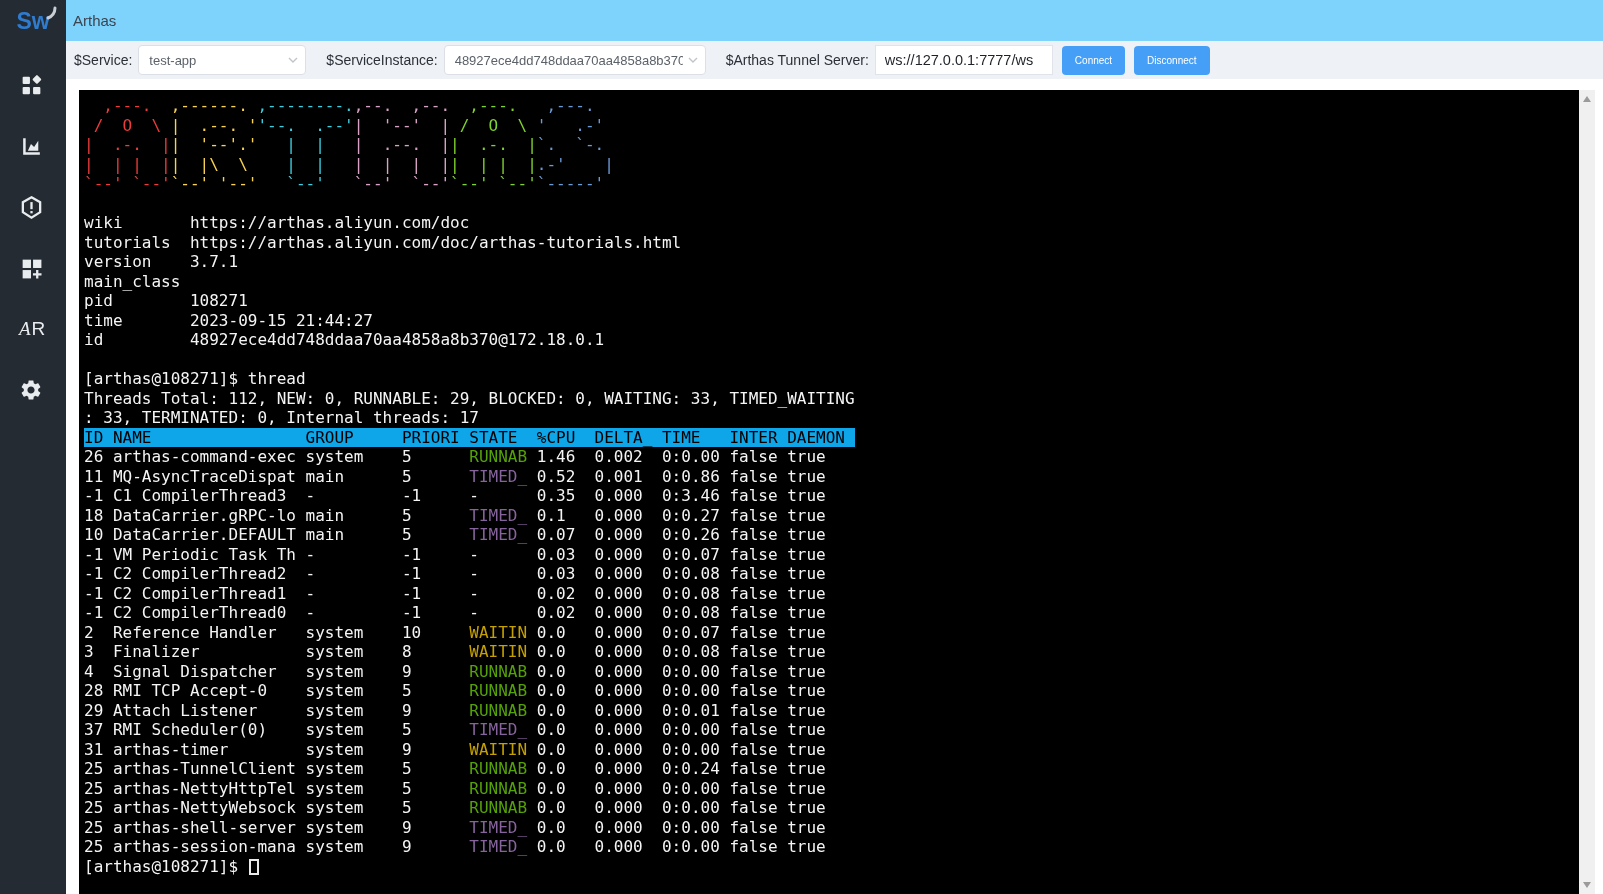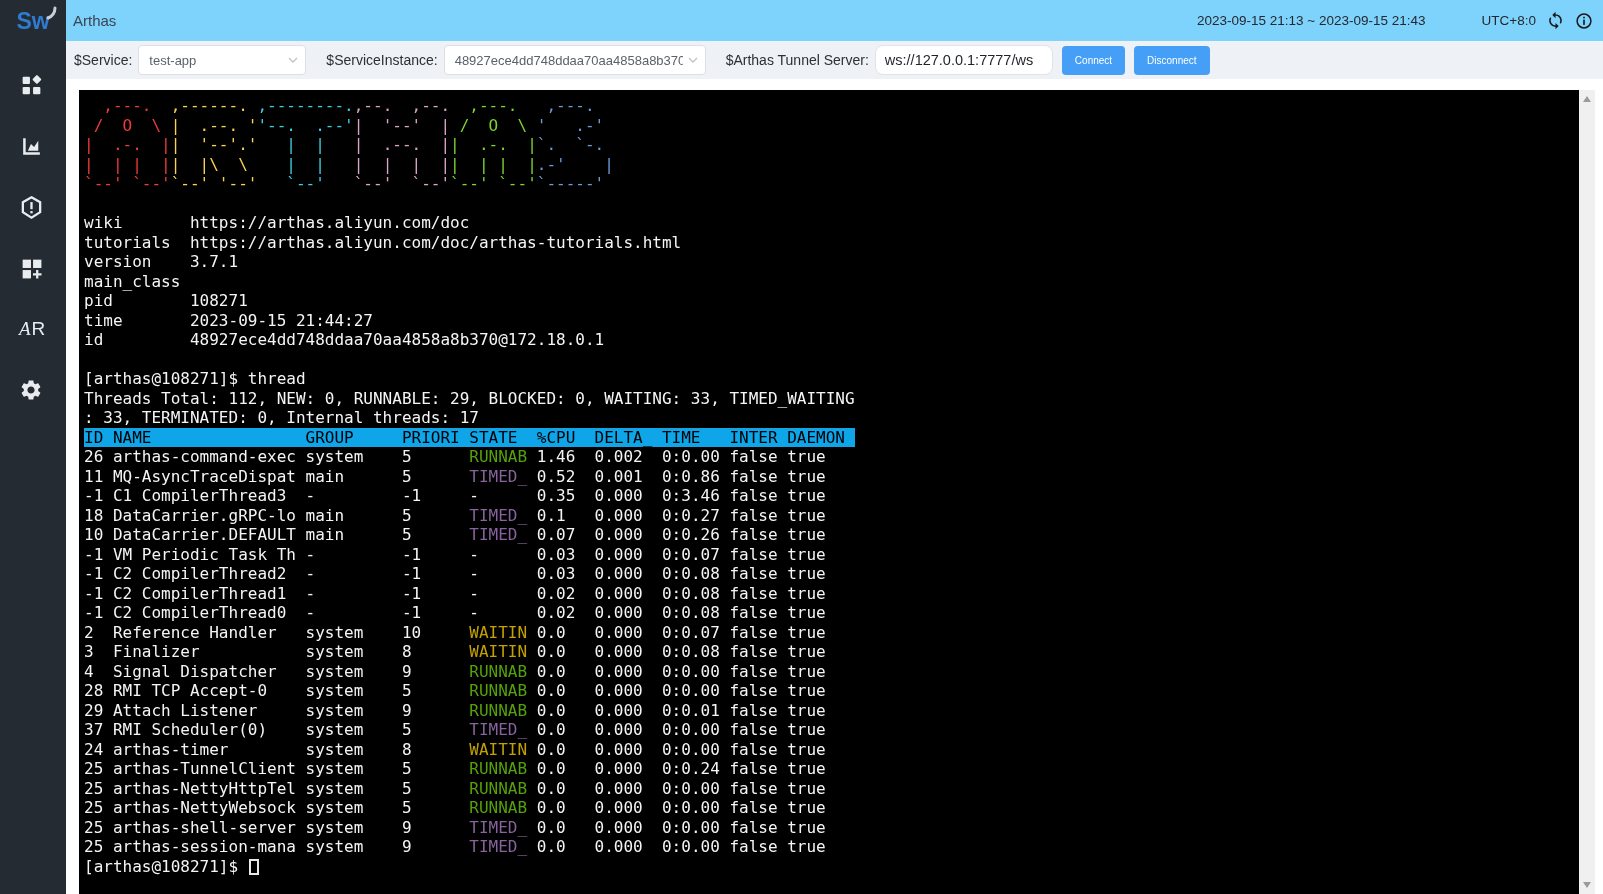--- a/index.html
+++ b/index.html
@@ -48,21 +48,21 @@
     height:30px; background:#fff; border:1px solid #dcdfe6; border-radius:4px;
     display:flex; align-items:center; padding:0 6px 0 10px; cursor:pointer; overflow:hidden;
   }
   .select .sel-value {
     flex:1; font-size:13px; color:#5c6269; white-space:nowrap; overflow:hidden;
   }
   .select-service { width:168px; margin-right:14px; }
   .select-instance { width:262px; margin-right:14px; }
   .chevron { flex-shrink:0; margin-left:4px; }
   .tb-input {
-    width:178px; height:30px; border:1px solid #e0e3e9; border-radius:8px;
+    width:178px; height:30px; border:1px solid #e0e3e9; border-radius:0;
     background:#fff; font-size:14.5px; color:#1f2329; padding:0 9px; outline:none;
     font-family:"Liberation Sans", sans-serif;
   }
   .btn {
     height:29px; margin-left:9px; padding:0 13px; border:none; border-radius:4px;
     background:#459ff7; color:#fff; font-size:10px; cursor:pointer;
     font-family:"Liberation Sans", sans-serif;
   }
 
   
@@ -140,36 +140,20 @@
           <path d="M19.14 12.94c.04-.3.06-.61.06-.94 0-.32-.02-.64-.07-.94l2.03-1.58c.18-.14.23-.41.12-.61l-1.92-3.32c-.12-.22-.37-.29-.59-.22l-2.39.96c-.5-.38-1.03-.7-1.62-.94l-.36-2.54c-.04-.24-.24-.41-.48-.41h-3.84c-.24 0-.43.17-.47.41l-.36 2.54c-.59.24-1.13.57-1.62.94l-2.39-.96c-.22-.08-.47 0-.59.22L2.74 8.87c-.12.21-.08.47.12.61l2.03 1.58c-.05.3-.09.63-.09.94s.02.64.07.94l-2.03 1.58c-.18.14-.23.41-.12.61l1.92 3.32c.12.22.37.29.59.22l2.39-.96c.5.38 1.03.7 1.62.94l.36 2.54c.05.24.24.41.48.41h3.84c.24 0 .44-.17.47-.41l.36-2.54c.59-.24 1.13-.56 1.62-.94l2.39.96c.22.08.47 0 .59-.22l1.92-3.32c.12-.22.07-.47-.12-.61l-2.01-1.58zM12 15.6c-1.98 0-3.6-1.62-3.6-3.6s1.62-3.6 3.6-3.6 3.6 1.62 3.6 3.6-1.62 3.6-3.6 3.6z"></path>
         </svg>
       </div>
     </nav>
   </aside>
 
   <div class="content">
 
     <header class="topbar">
       <div class="page-title">Arthas</div>
-      <div class="topbar-right">
-        <span class="time-range">2023-09-15 21:13 ~ 2023-09-15 21:43</span>
-        <span class="timezone">UTC+8:0</span>
-        <span class="icon-btn">
-          <svg width="19" height="19" viewBox="0 0 24 24" fill="#17191d">
-            <path d="M12 4V1L8 5l4 4V6c3.31 0 6 2.69 6 6 0 1.01-.25 1.97-.7 2.8l1.46 1.46C19.54 15.03 20 13.57 20 12c0-4.42-3.58-8-8-8zm0 14c-3.31 0-6-2.69-6-6 0-1.01.25-1.97.7-2.8L5.24 7.74C4.46 8.97 4 10.43 4 12c0 4.42 3.58 8 8 8v3l4-4-4-4v3z"></path>
-          </svg>
-        </span>
-        <span class="icon-btn">
-          <svg width="18" height="18" viewBox="0 0 24 24">
-            <circle cx="12" cy="12" r="9.2" fill="none" stroke="#17191d" stroke-width="2"></circle>
-            <rect x="10.9" y="10.2" width="2.2" height="7" fill="#17191d"></rect>
-            <rect x="10.9" y="6.3" width="2.2" height="2.2" fill="#17191d"></rect>
-          </svg>
-        </span>
-      </div>
     </header>
 
     <div class="toolbar">
       <span class="tb-label">$Service:</span>
       <div class="select select-service">
         <span class="sel-value">test-app</span>
         <svg class="chevron" width="12" height="12" viewBox="0 0 12 12">
           <path d="M2 4 l4 4 4-4" fill="none" stroke="#c0c4cc" stroke-width="1.4"></path>
         </svg>
       </div>
@@ -217,21 +201,21 @@
           <div class="tline"><span>-1 VM Periodic Task Th -         -1     </span><span style="color: rgb(245, 245, 245);">-      </span><span>0.03  0.000  0:0.07 false true</span></div>
           <div class="tline"><span>-1 C2 CompilerThread2  -         -1     </span><span style="color: rgb(245, 245, 245);">-      </span><span>0.03  0.000  0:0.08 false true</span></div>
           <div class="tline"><span>-1 C2 CompilerThread1  -         -1     </span><span style="color: rgb(245, 245, 245);">-      </span><span>0.02  0.000  0:0.08 false true</span></div>
           <div class="tline"><span>-1 C2 CompilerThread0  -         -1     </span><span style="color: rgb(245, 245, 245);">-      </span><span>0.02  0.000  0:0.08 false true</span></div>
           <div class="tline"><span>2  Reference Handler   system    10     </span><span style="color: rgb(196, 160, 0);">WAITIN </span><span>0.0   0.000  0:0.07 false true</span></div>
           <div class="tline"><span>3  Finalizer           system    8      </span><span style="color: rgb(196, 160, 0);">WAITIN </span><span>0.0   0.000  0:0.08 false true</span></div>
           <div class="tline"><span>4  Signal Dispatcher   system    9      </span><span style="color: rgb(85, 161, 8);">RUNNAB </span><span>0.0   0.000  0:0.00 false true</span></div>
           <div class="tline"><span>28 RMI TCP Accept-0    system    5      </span><span style="color: rgb(85, 161, 8);">RUNNAB </span><span>0.0   0.000  0:0.00 false true</span></div>
           <div class="tline"><span>29 Attach Listener     system    9      </span><span style="color: rgb(85, 161, 8);">RUNNAB </span><span>0.0   0.000  0:0.01 false true</span></div>
           <div class="tline"><span>37 RMI Scheduler(0)    system    5      </span><span style="color: rgb(134, 99, 156);">TIMED_ </span><span>0.0   0.000  0:0.00 false true</span></div>
-          <div class="tline"><span>24 arthas-timer        system    8      </span><span style="color: rgb(196, 160, 0);">WAITIN </span><span>0.0   0.000  0:0.00 false true</span></div>
+          <div class="tline"><span>31 arthas-timer        system    9      </span><span style="color: rgb(196, 160, 0);">WAITIN </span><span>0.0   0.000  0:0.00 false true</span></div>
           <div class="tline"><span>25 arthas-TunnelClient system    5      </span><span style="color: rgb(85, 161, 8);">RUNNAB </span><span>0.0   0.000  0:0.24 false true</span></div>
           <div class="tline"><span>25 arthas-NettyHttpTel system    5      </span><span style="color: rgb(85, 161, 8);">RUNNAB </span><span>0.0   0.000  0:0.00 false true</span></div>
           <div class="tline"><span>25 arthas-NettyWebsock system    5      </span><span style="color: rgb(85, 161, 8);">RUNNAB </span><span>0.0   0.000  0:0.00 false true</span></div>
           <div class="tline"><span>25 arthas-shell-server system    9      </span><span style="color: rgb(134, 99, 156);">TIMED_ </span><span>0.0   0.000  0:0.00 false true</span></div>
           <div class="tline"><span>25 arthas-session-mana system    9      </span><span style="color: rgb(134, 99, 156);">TIMED_ </span><span>0.0   0.000  0:0.00 false true</span></div>
           <div class="tline"><span>[arthas@108271]$ </span><span class="cursor"></span></div>
         </div>
       <div class="vscroll">
         <div class="arrow-up"></div>
         <div class="arrow-down"></div>

